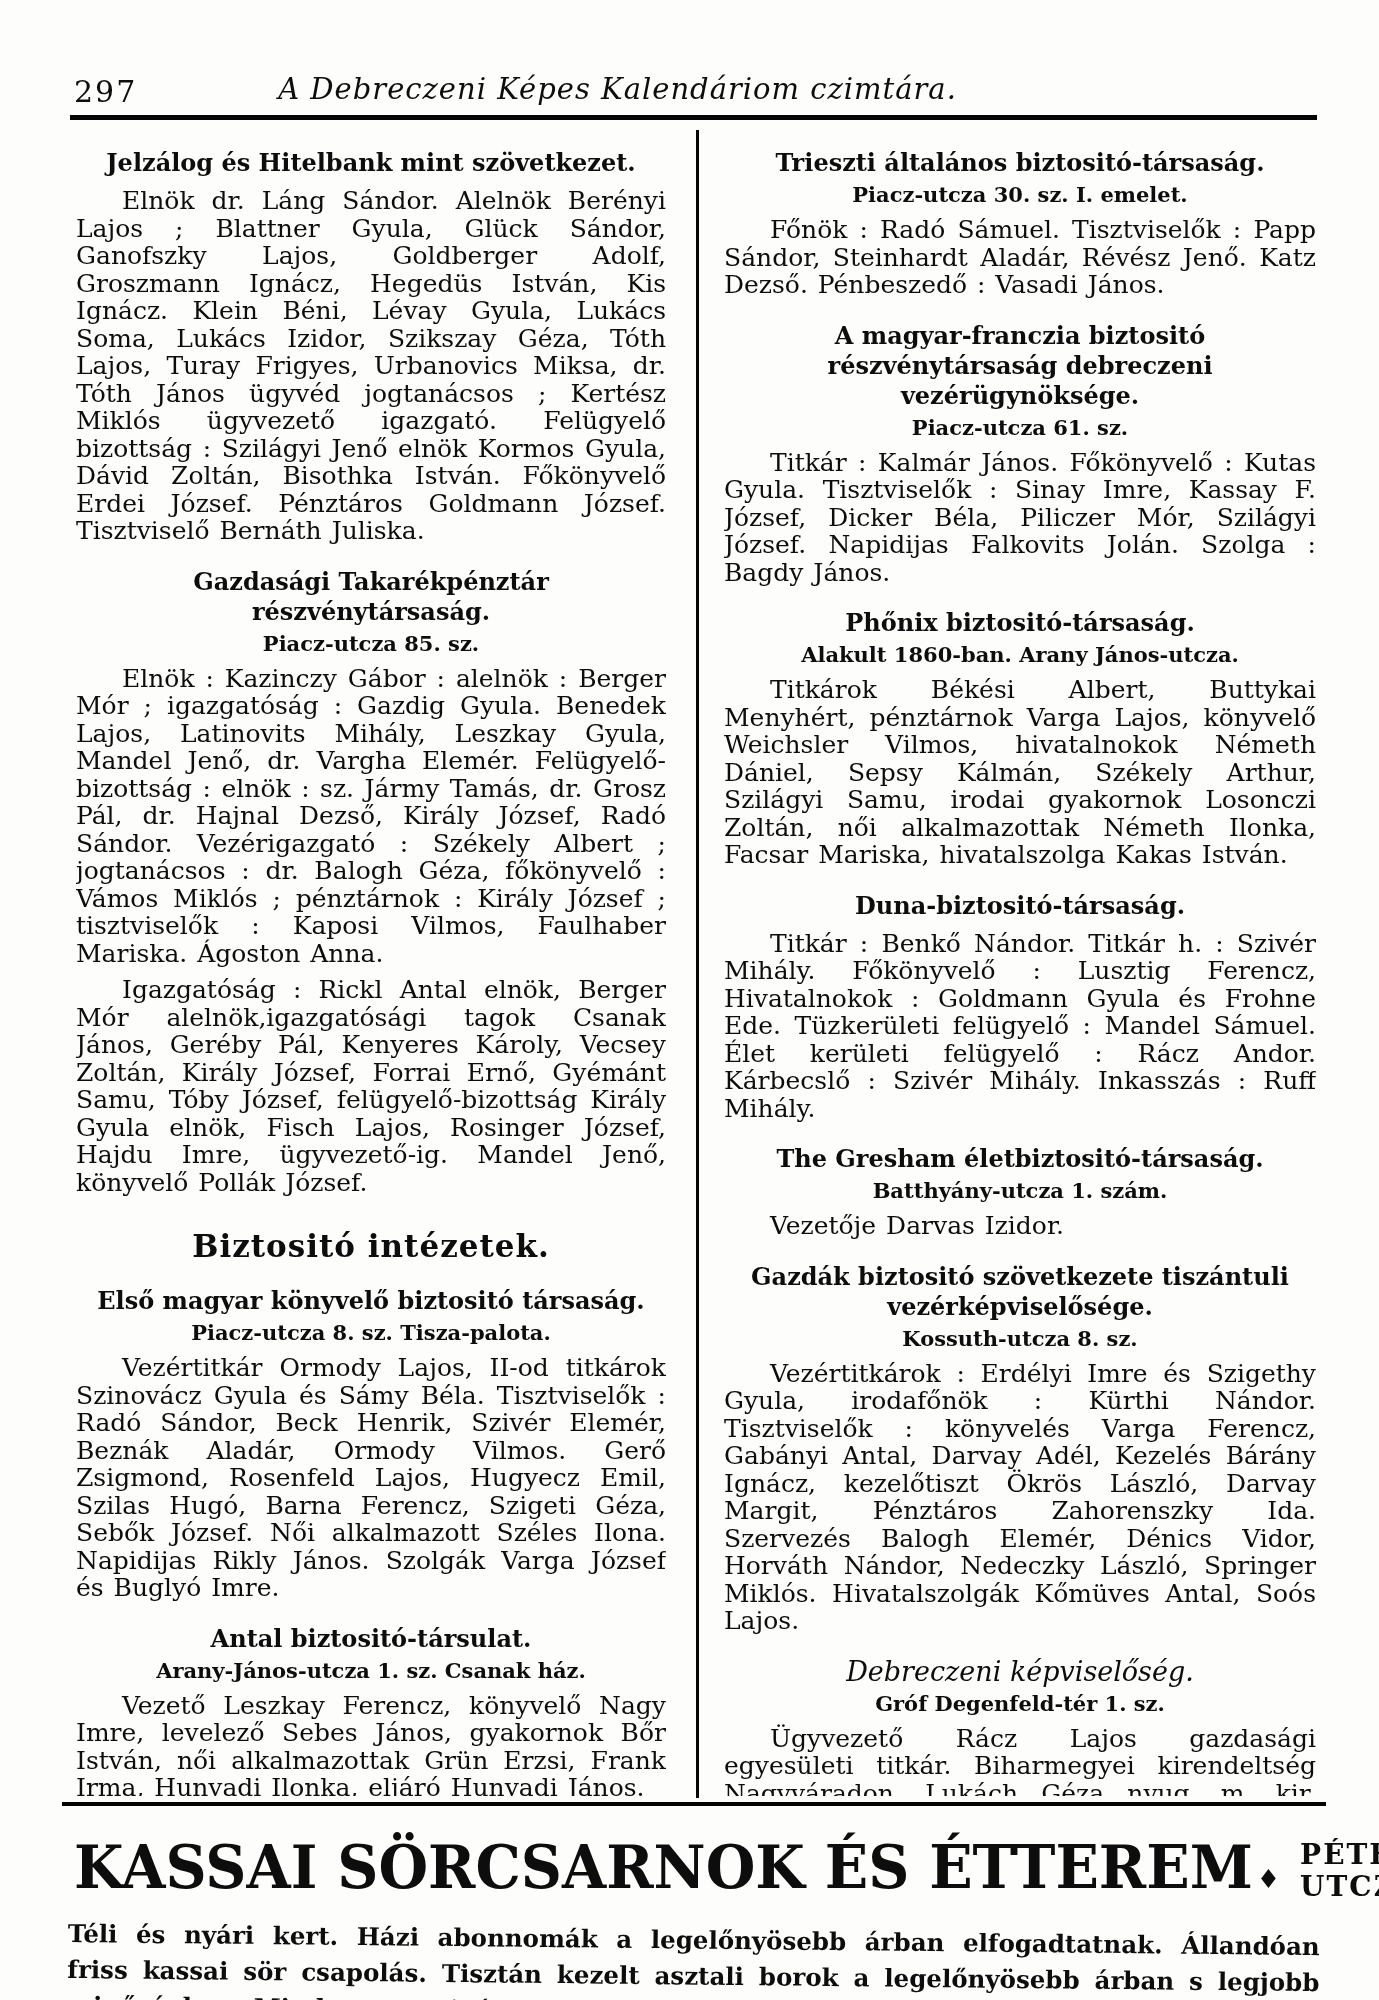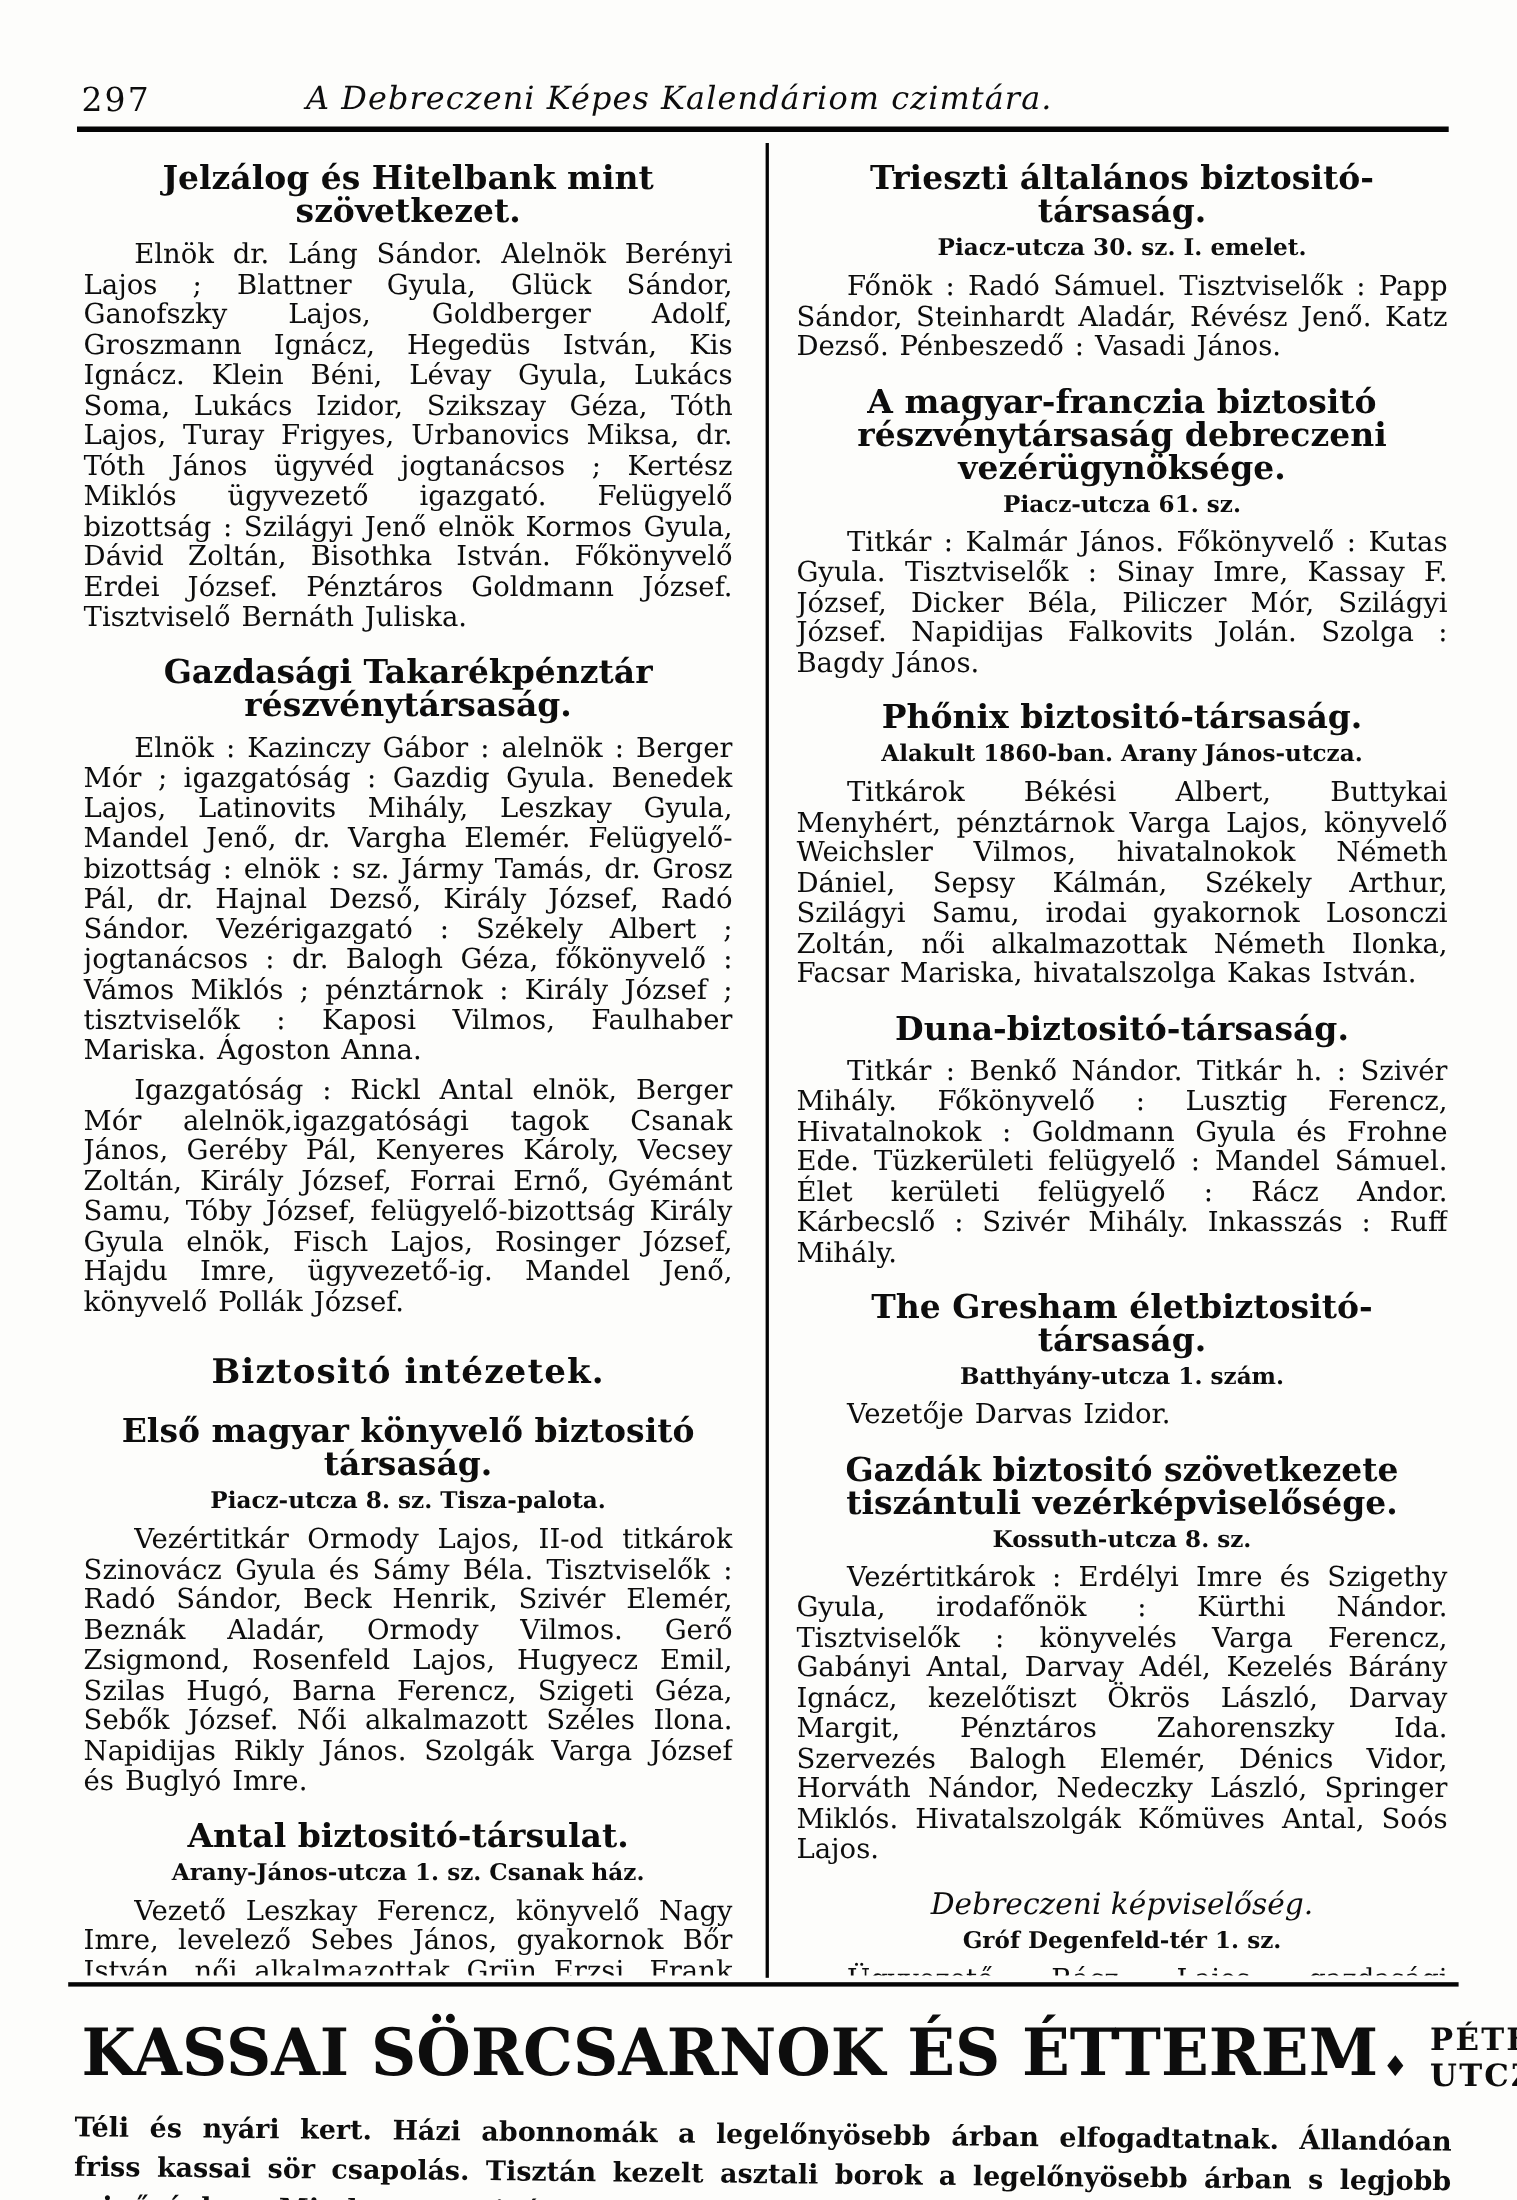--- a/index.html
+++ b/index.html
@@ -31,21 +31,21 @@
     position:absolute; left:62px; top:1802px; width:1264px; height:4px;
     background:#050505;
   }
   .col {
     position:absolute; top:140px; height:1656px; overflow:hidden;
   }
   .col-left  { left:76px;  width:590px; }
   .col-right { left:724px; width:592px; }
   section { margin:0; }
   .sec-title {
-    font-size:30px; font-weight:bold; text-align:center;
+    font-size:24px; font-weight:bold; text-align:center;
     line-height:30px; margin:22px 0 2px 0;
   }
   .first .sec-title { margin-top:8px; }
   .sec-sub {
     font-size:25px; font-weight:bold; text-align:center; line-height:29px;
   }
   .sec-addr {
     font-size:21px; font-weight:bold; text-align:center;
     line-height:24px; margin-top:5px;
   }
@@ -91,20 +91,21 @@
 
 <div class="col col-left">
 
   <section class="first">
     <h3 class="sec-title">Jelzálog és Hitelbank mint szövetkezet.</h3>
     <p class="sec-body">Elnök dr. Láng Sándor. Alelnök Berényi Lajos ; Blattner Gyula, Glück Sándor, Ganofszky Lajos, Goldberger Adolf, Groszmann Ignácz, Hegedüs István, Kis Ignácz. Klein Béni, Lévay Gyula, Lukács Soma, Lukács Izidor, Szikszay Géza, Tóth Lajos, Turay Frigyes, Urbanovics Miksa, dr. Tóth János ügyvéd jogtanácsos ; Kertész Miklós ügyvezető igazgató. Felügyelő bizottság : Szilágyi Jenő elnök Kormos Gyula, Dávid Zoltán, Bisothka István. Főkönyvelő Erdei József. Pénztáros Goldmann József. Tisztviselő Bernáth Juliska.</p>
   </section>
 
   <section>
     <h3 class="sec-title">Gazdasági Takarékpénztár részvénytársaság.</h3>
+    <div class="sec-addr">Piacz-utcza 85. sz.</div>
     <p class="sec-body">Elnök : Kazinczy Gábor : alelnök : Berger Mór ; igazgatóság : Gazdig Gyula. Benedek Lajos, Latinovits Mihály, Leszkay Gyula, Mandel Jenő, dr. Vargha Elemér. Felügyelő-bizottság : elnök : sz. Jármy Tamás, dr. Grosz Pál, dr. Hajnal Dezső, Király József, Radó Sándor. Vezérigazgató : Székely Albert ; jogtanácsos : dr. Balogh Géza, főkönyvelő : Vámos Miklós ; pénztárnok : Király József ; tisztviselők : Kaposi Vilmos, Faulhaber Mariska. Ágoston Anna.</p>
   </section>
 
   <section>
     <p class="sec-body">Igazgatóság : Rickl Antal elnök, Berger Mór alelnök,igazgatósági tagok Csanak János, Geréby Pál, Kenyeres Károly, Vecsey Zoltán, Király József, Forrai Ernő, Gyémánt Samu, Tóby József, felügyelő-bizottság Király Gyula elnök, Fisch Lajos, Rosinger József, Hajdu Imre, ügyvezető-ig. Mandel Jenő, könyvelő Pollák József.</p>
   </section>
 
   <h2 class="big-heading">Biztositó intézetek.</h2>
 
   <section>

